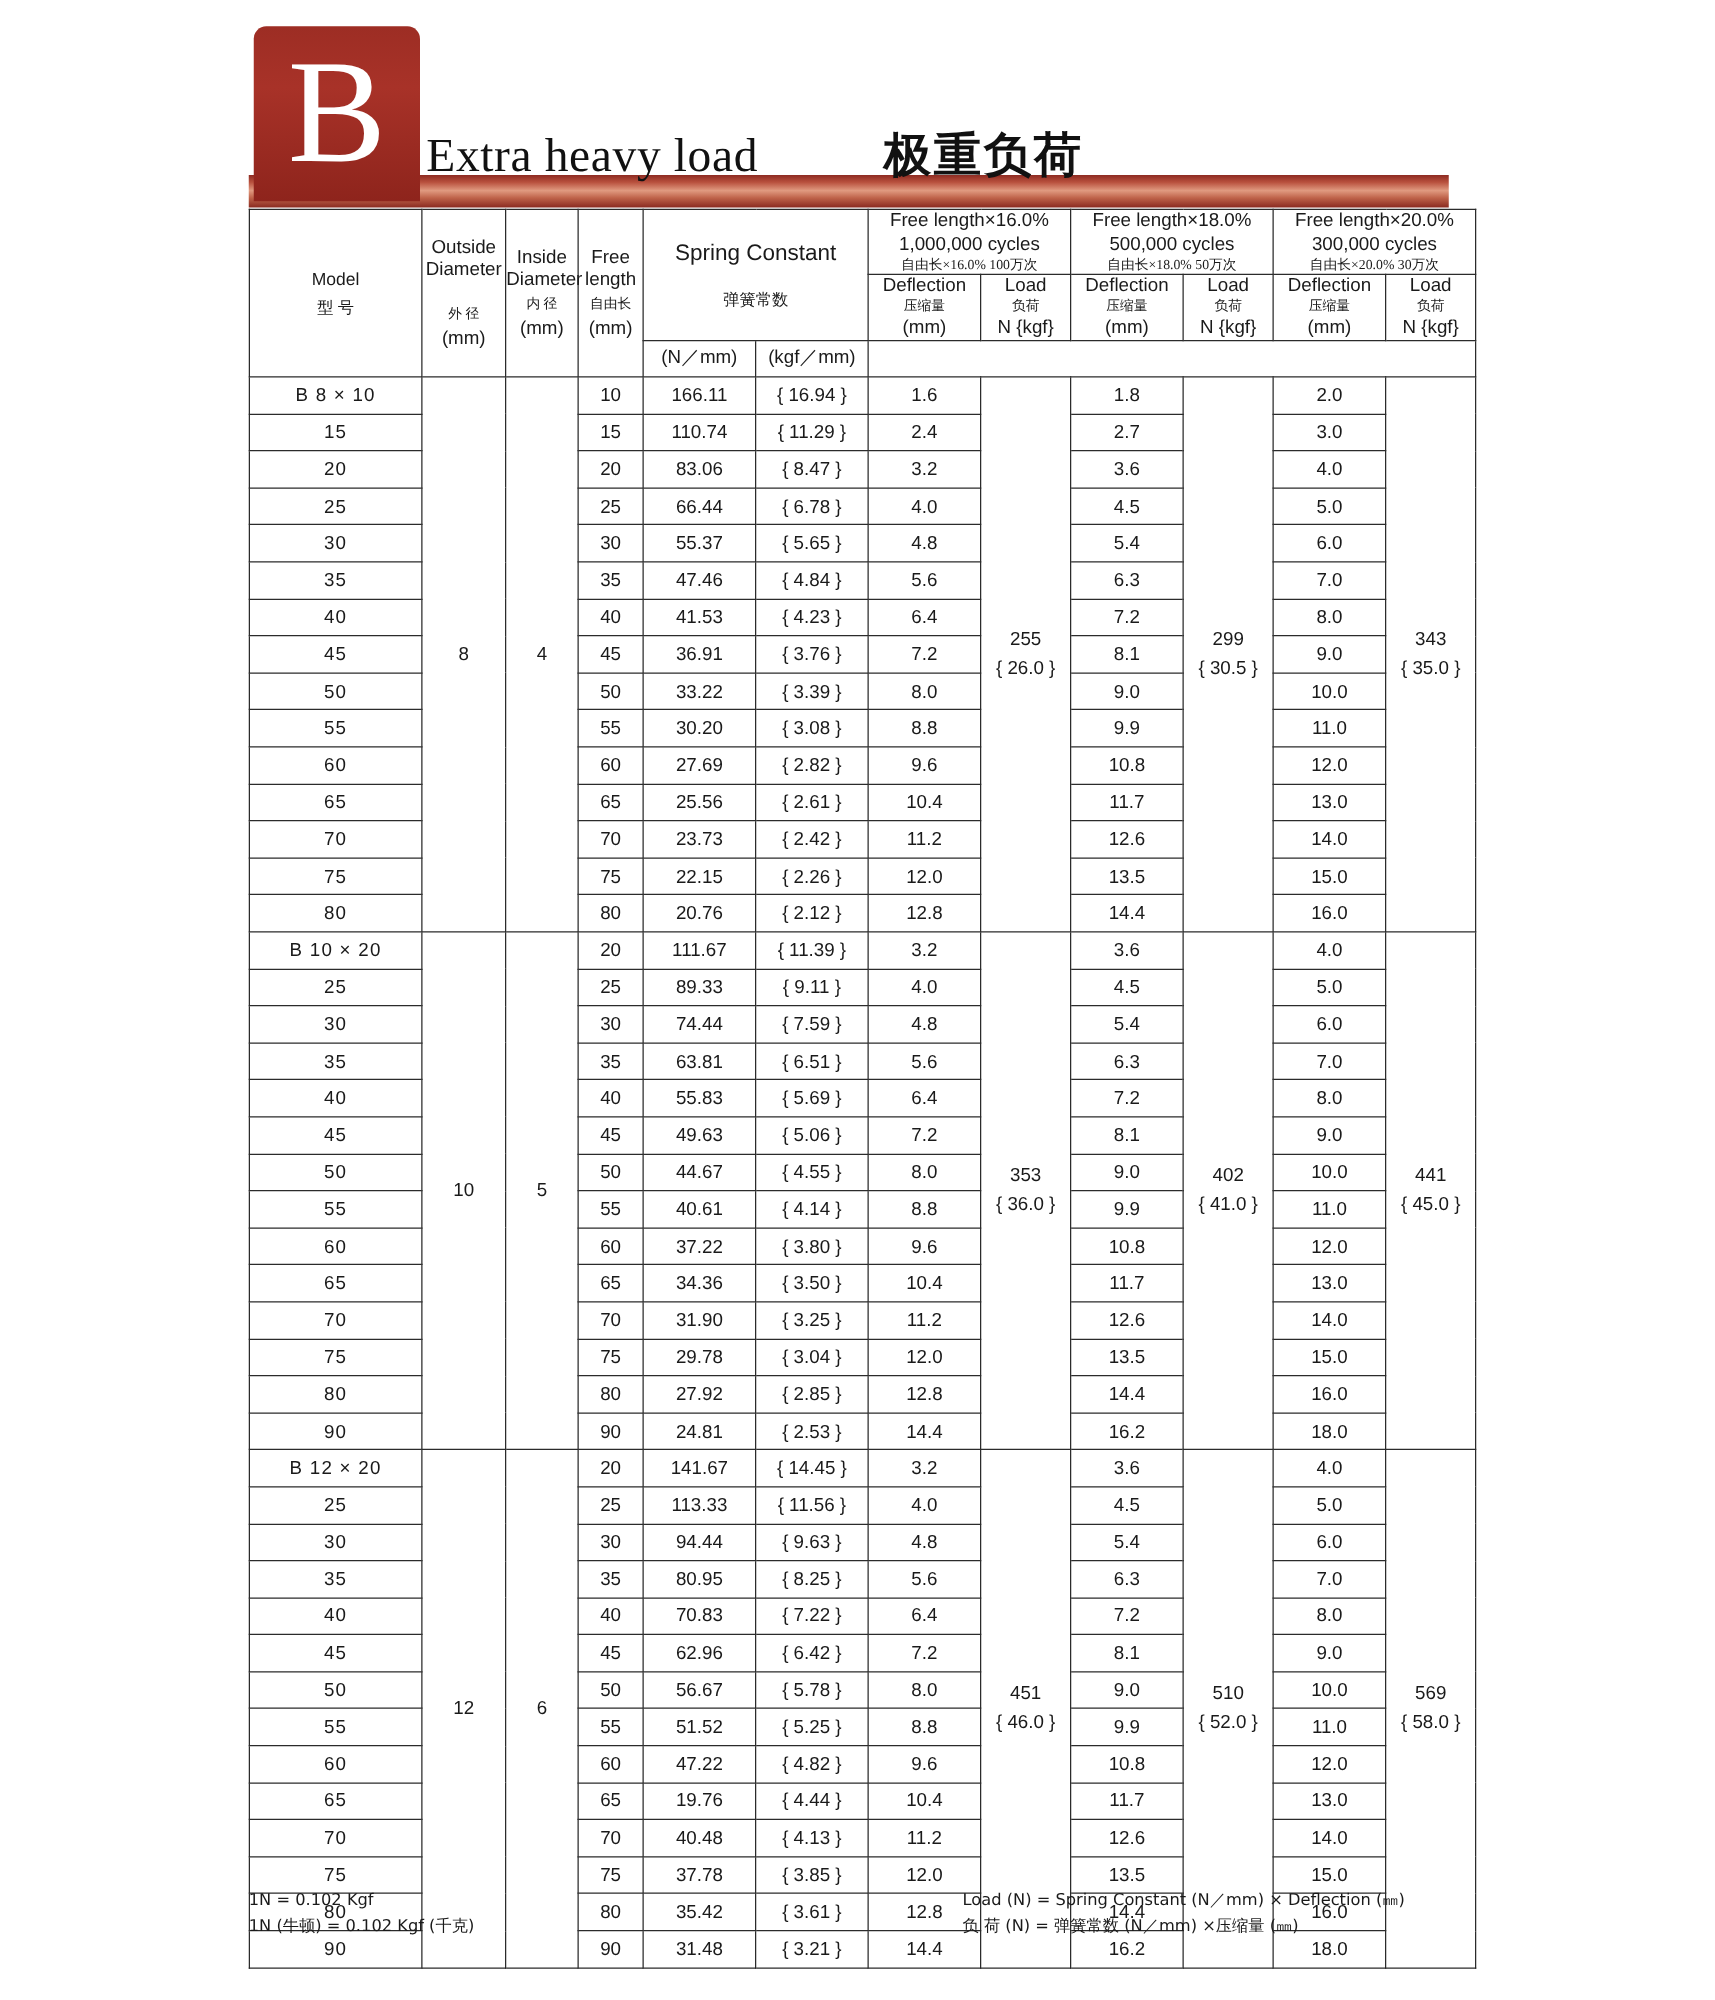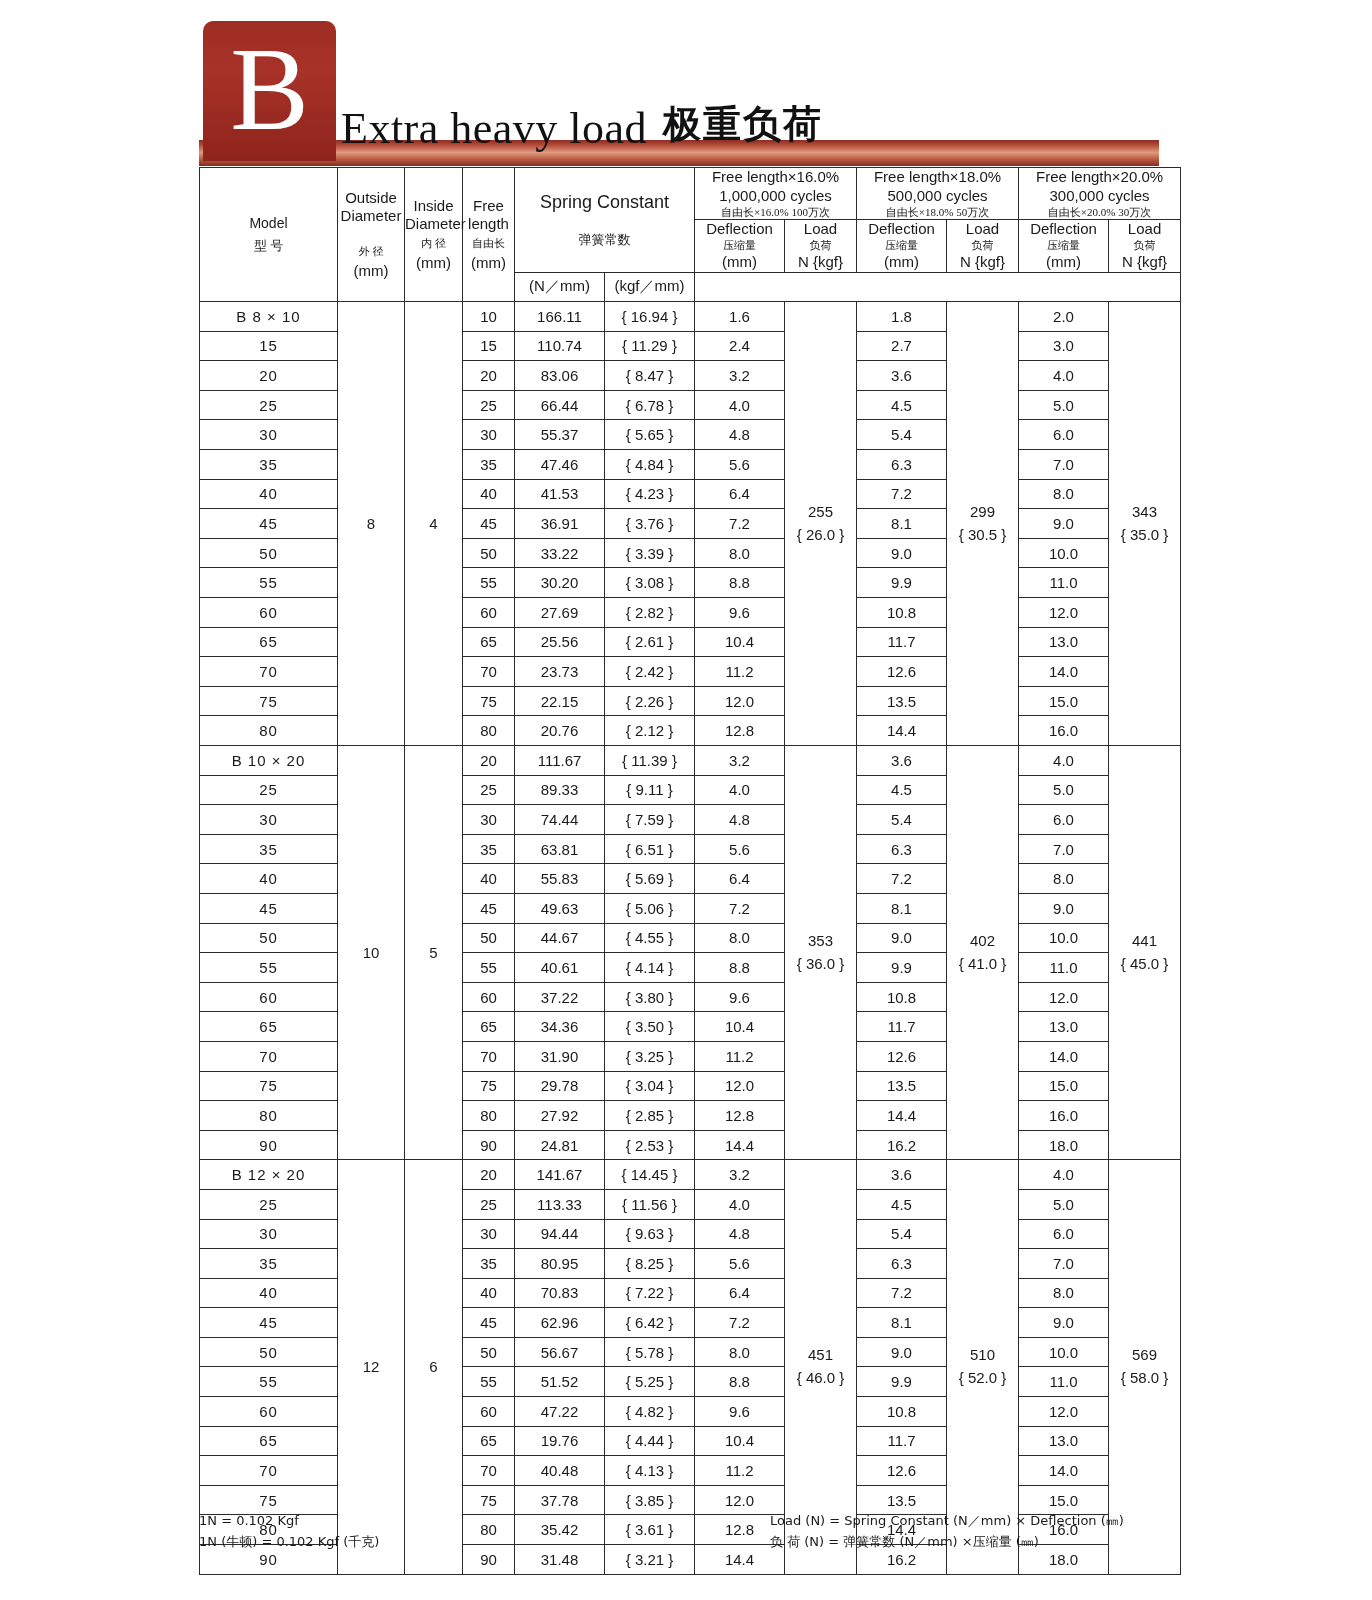--- a/index.html
+++ b/index.html
@@ -27,24 +27,24 @@
     border-radius:10px 10px 0 0;
   }
   .bigletter{
     position:absolute;left:0;top:0;width:133px;height:140px;
     color:#ffffff;font-family:"Liberation Serif", serif;
     font-size:118px;line-height:138px;text-align:center;font-weight:400;
   }
   .title-en{
     position:absolute;left:142px;top:82px;
     font-family:"Liberation Serif", serif;
-    font-size:44px;color:#111;letter-spacing:0.5px;
+    font-size:38px;color:#111;letter-spacing:0.5px;
   }
   .title-cn{
-    position:absolute;left:464px;top:78px;
+    position:absolute;left:508px;top:78px;
     font-family:"DejaVu Sans", sans-serif;
     font-size:38px;color:#111;font-weight:700;letter-spacing:2px;
   }
 
   
   table.spec{
     position:absolute;left:199px;top:167px;
     border-collapse:collapse;
     table-layout:fixed;
     width:945px;

